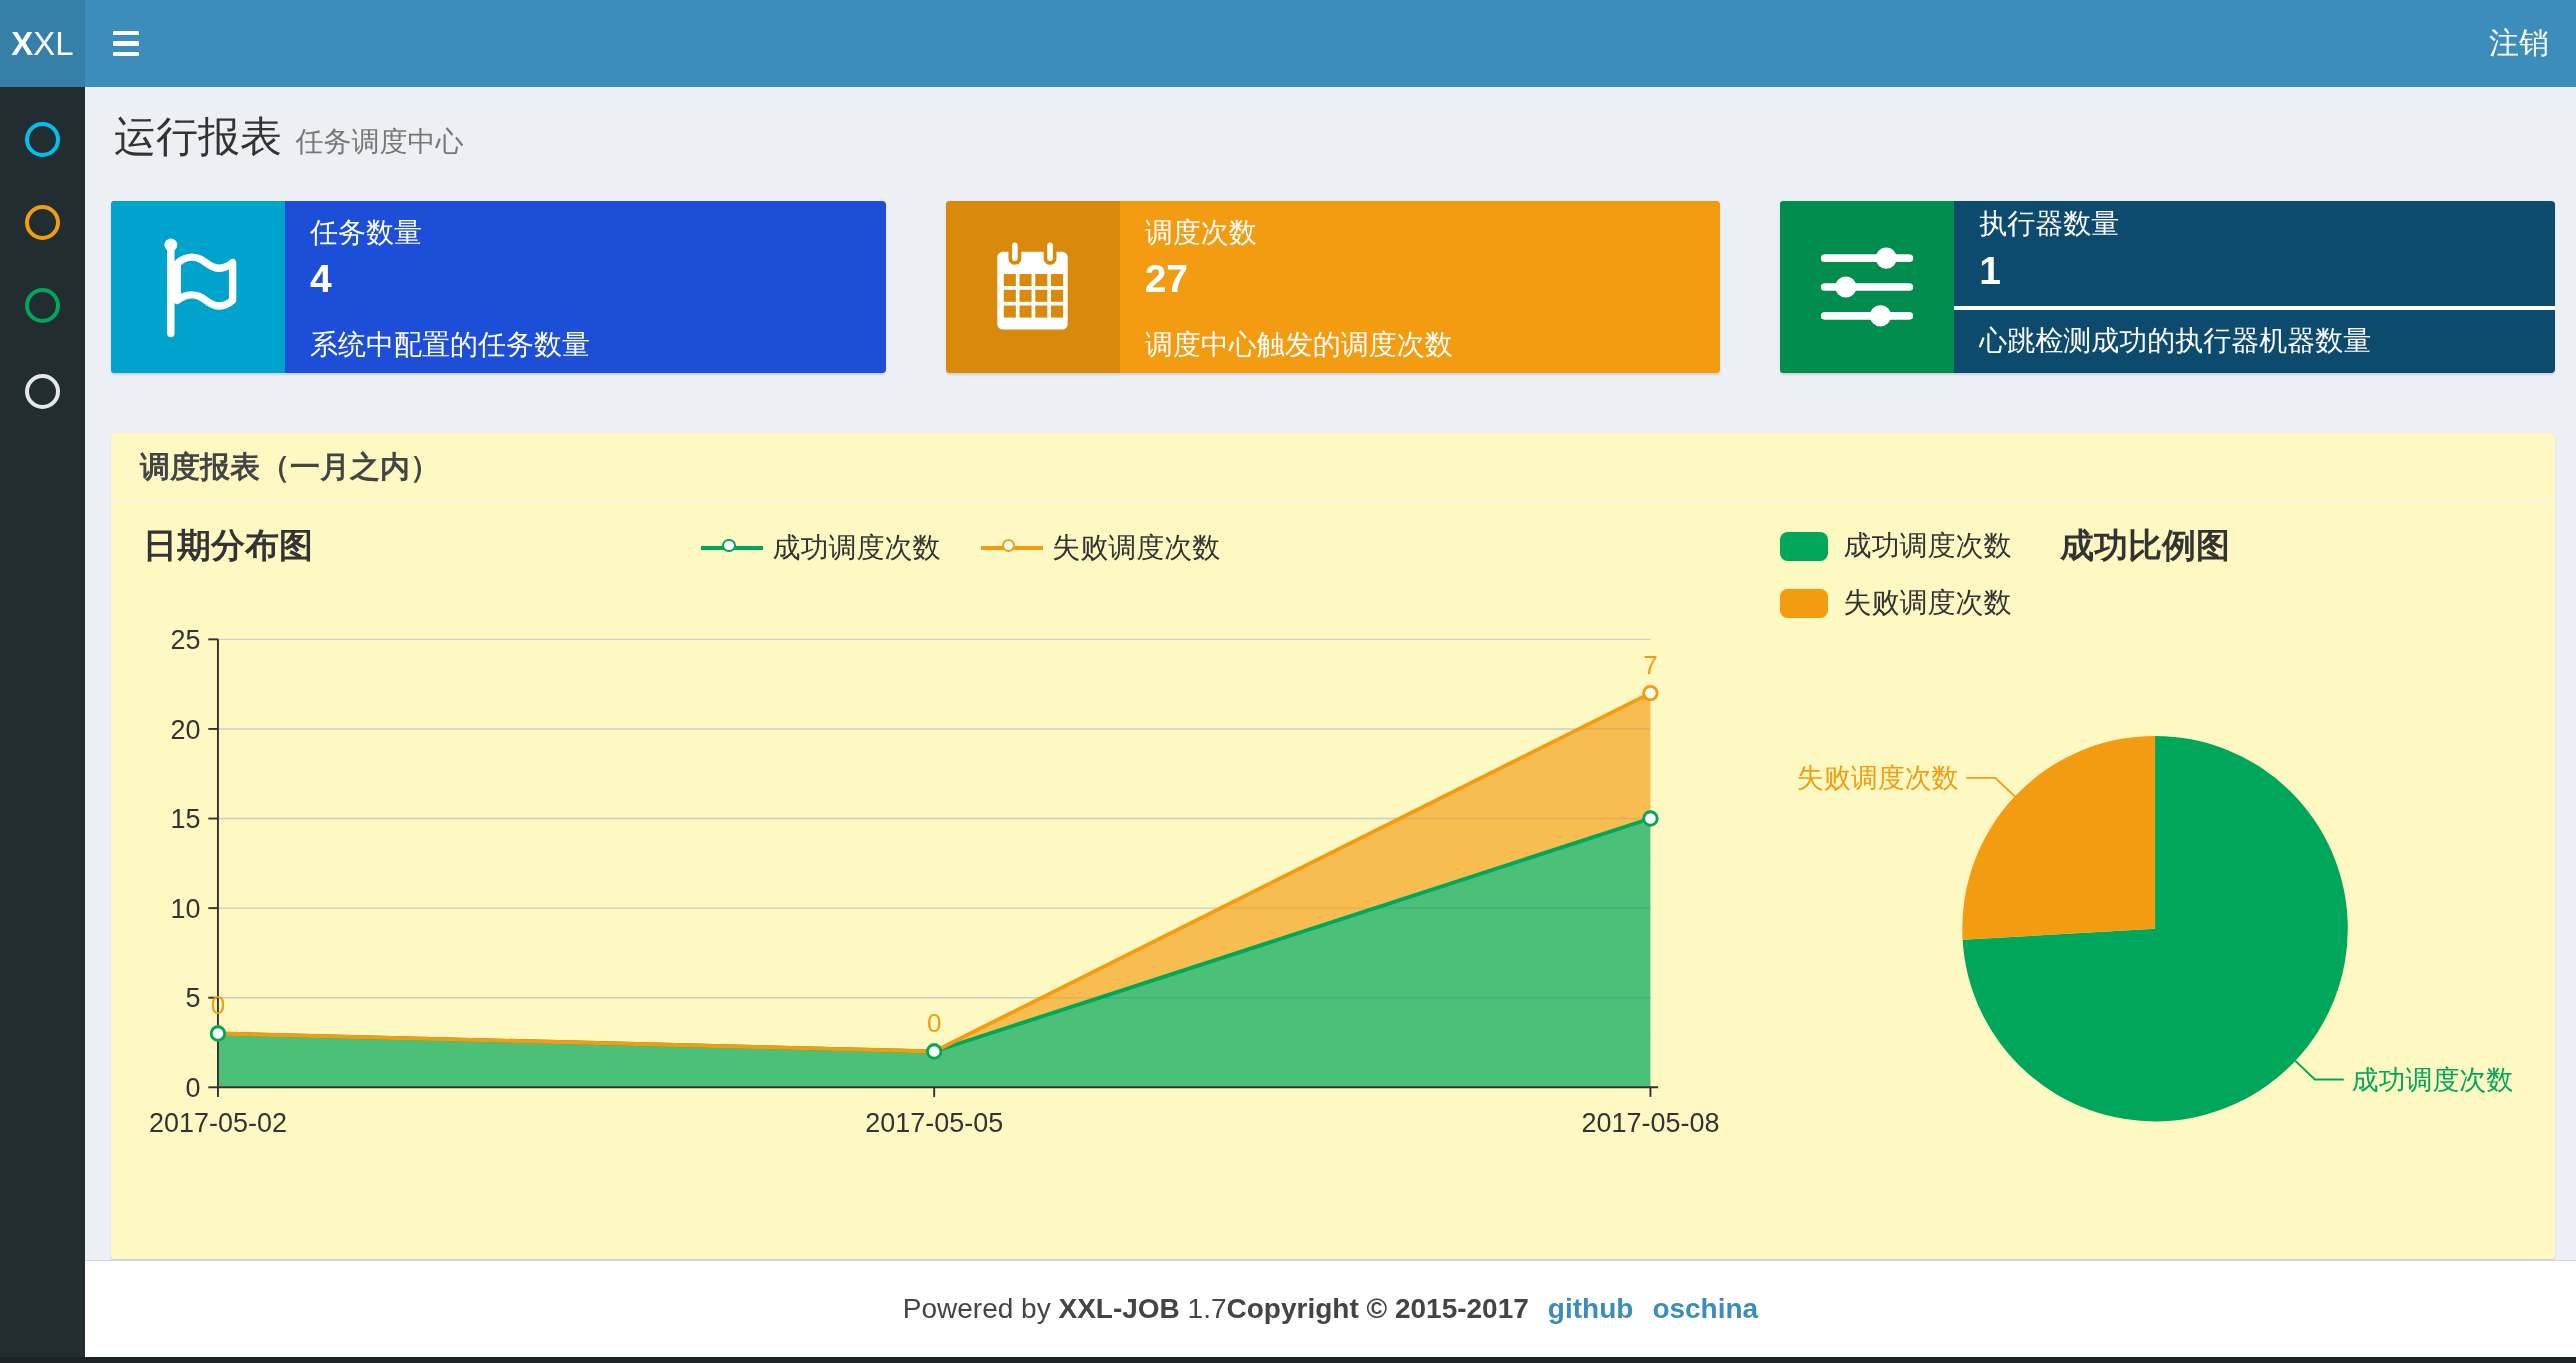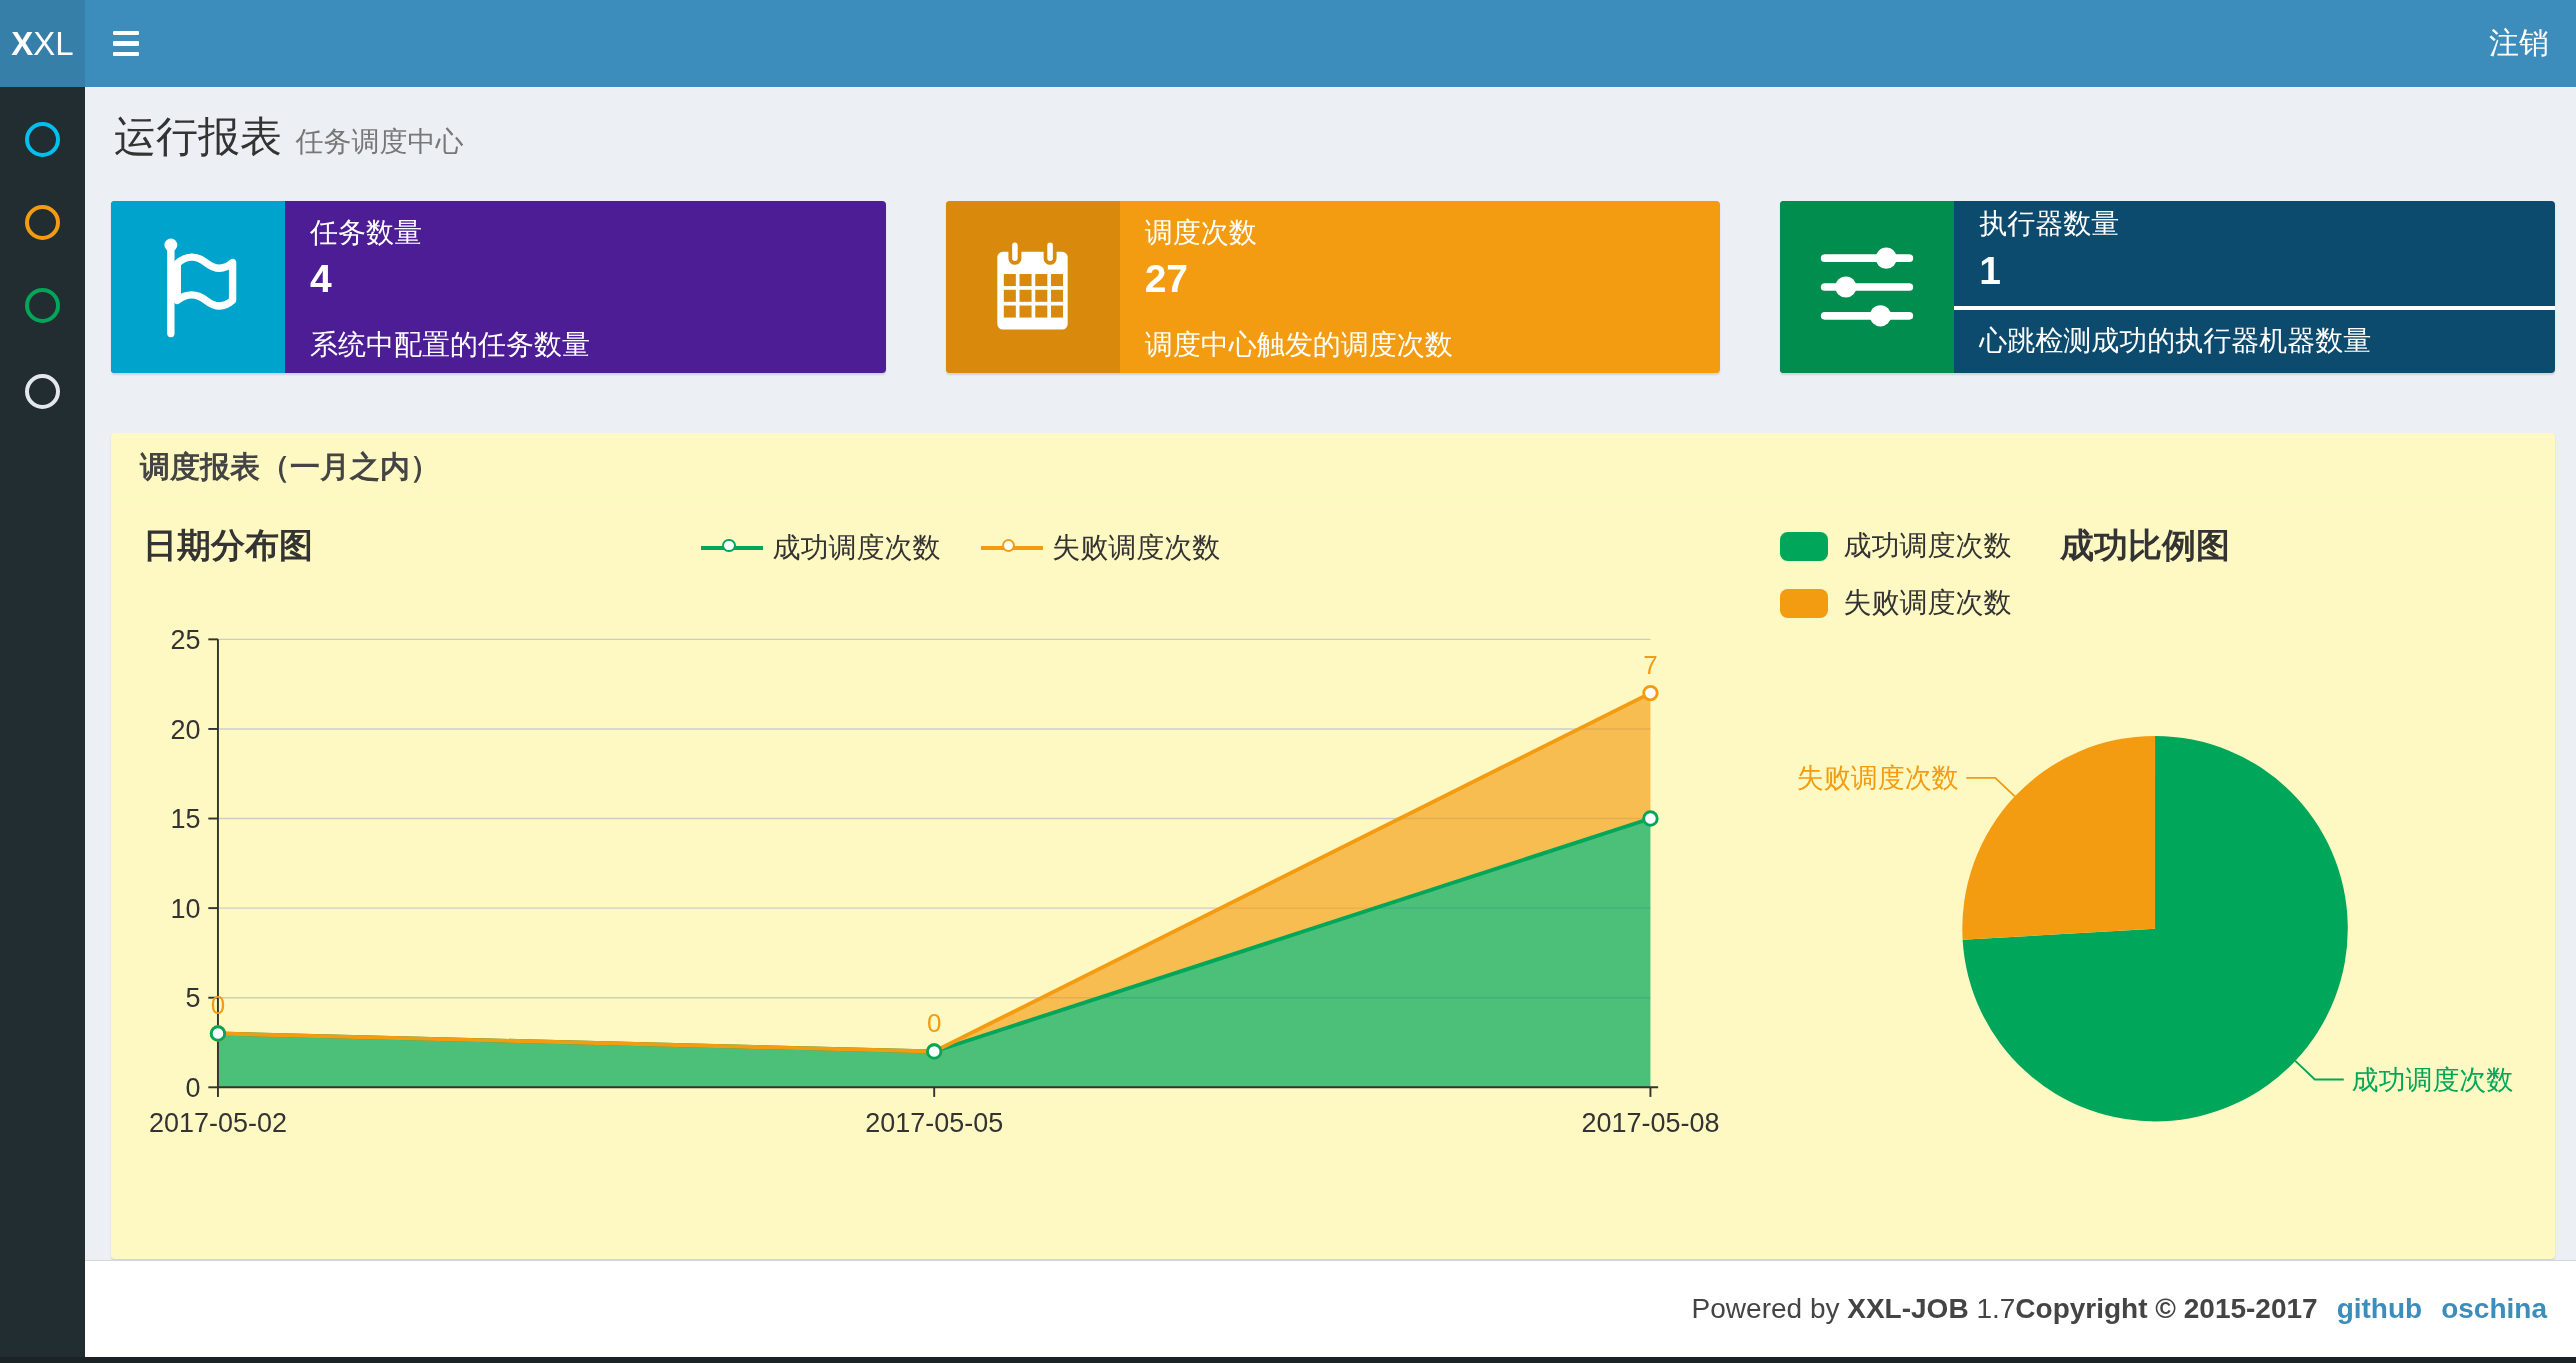--- a/index.html
+++ b/index.html
@@ -30,21 +30,21 @@
   .si-2 { top:201px; } .si-2 .side-circle { border-color:#00a65a; }
   .si-3 { top:287px; } .si-3 .side-circle { border-color:#e4e7ec; }
   
   .content-header { position:absolute; left:114px; top:109px; }
   .content-header h1 { display:inline; font-size:42px; font-weight:500; color:#333; }
   .content-header small { font-size:28px; color:#777; margin-left:13.5px; font-weight:400;margin-top:36px; }
   
   .info-row { position:absolute; left:111px; top:201px; width:2444px; display:flex; gap:60px; }
   .info-box { flex:1; height:172px; border-radius:3.9px; display:flex; color:#fff; overflow:hidden;
               box-shadow:0 1.9px 1.9px rgba(0,0,0,0.12); }
-  .ib-aqua  { background:#4c1d95; } .ib-aqua  .ib-icon { background:#00a3cc; }
+  .ib-aqua  { background:#1d4ed8; } .ib-aqua  .ib-icon { background:#00a3cc; }
   .ib-orange{ background:#f39c12; } .ib-orange .ib-icon { background:#d9890c; }
   .ib-green { background:#0c4a6e;align-items:flex-end; } .ib-green .ib-icon { background:#008d4d; }
   .ib-icon { width:174px; height:172px; flex:0 0 174px; display:flex; align-items:center; justify-content:center; }
   .ib-content { flex:1; padding:17.4px 25px 13.5px 25px; display:flex; flex-direction:column; justify-content:center; }
   .ib-label { font-size:28px; }
   .ib-number { font-size:39px; font-weight:700; margin-top:5.8px; }
   .ib-divider { height:3.9px; background:#fff; margin:13.5px -25px 11.6px -25px; }
   .ib-desc { font-size:28px; }
   
   .box { position:absolute; left:111px; top:433px; width:2444px; height:826px; background:#fef9c3;
@@ -70,21 +70,21 @@
   .pie-lg-row { display:flex; align-items:center; margin-bottom:19px; cursor:pointer; }
   .pie-swatch { width:48px; height:29px; border-radius:7.7px; margin-right:15.4px; }
   .sw-green { background:#00A65A; } .sw-orange { background:#F39C12; }
   .pie-lg-label { font-size:28px; color:#333; }
   svg.line-chart { position:absolute; left:14.5px; top:94px; }
   svg.pie-chart  { position:absolute; left:1673px; top:229px; }
   svg text { font-family:"Liberation Sans", sans-serif; }
   
   .main-footer { position:absolute; left:85px; right:0; top:1260px; height:97px; background:#fff;
                  border-top:1.9px solid #d2d6de; padding:0 29px; display:flex; align-items:center;
-                 justify-content:flex-end; font-size:28px; color:#444; }
+                 justify-content:center; font-size:28px; color:#444; }
   .footer-left b { font-weight:700; }
   .footer-right { display:flex; align-items:center; gap:19px; }
   .footer-right .copy { font-weight:700; color:#444; }
   .footer-right a { color:#3c8dbc; font-weight:700; text-decoration:none; cursor:pointer; }
   .bottom-strip { position:absolute; left:0; right:0; bottom:0; height:5.8px; background:#1b2327; z-index:30; }
 </style>
 </head>
 <body>
 
 <div class="navbar">

